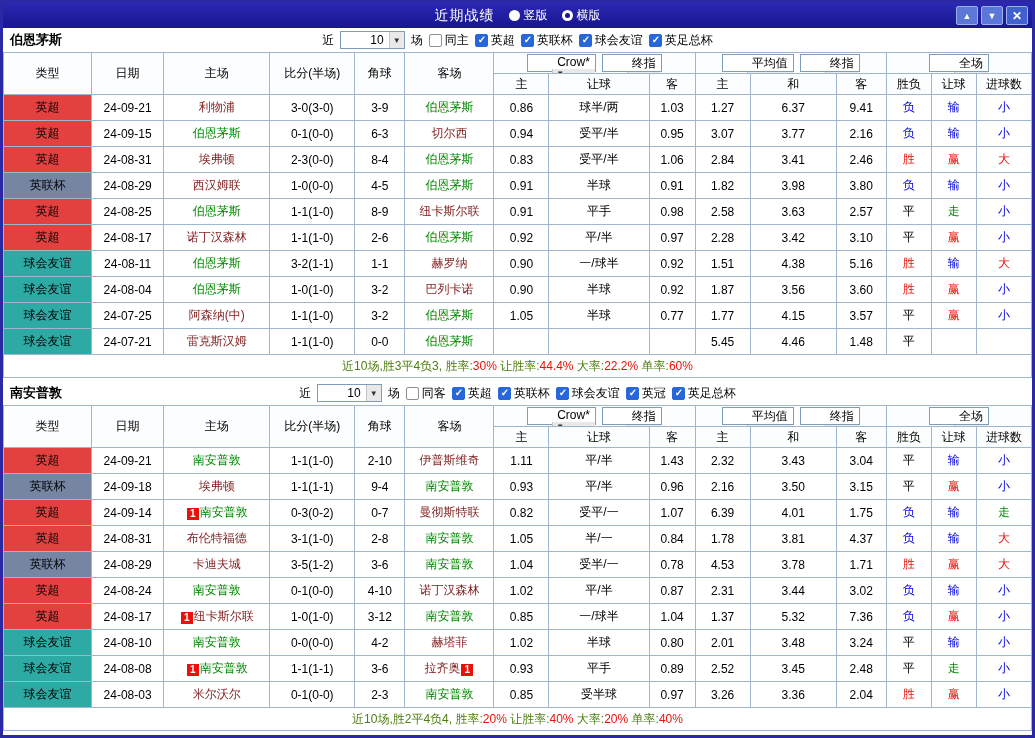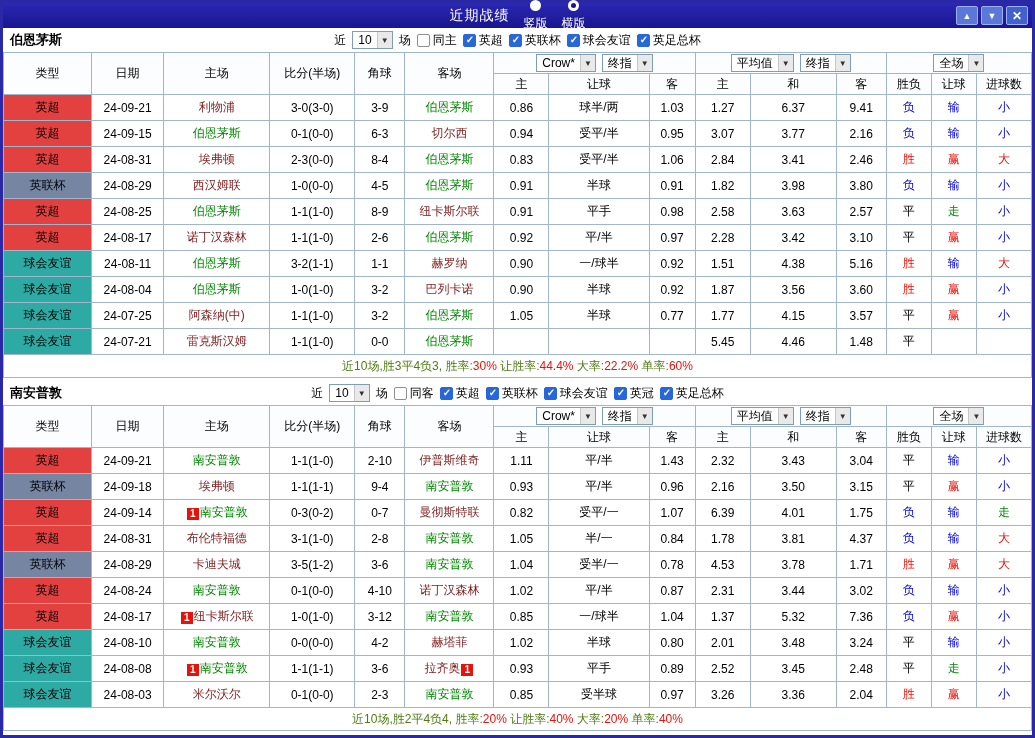--- a/index.html
+++ b/index.html
@@ -6,53 +6,53 @@
   html, body { width: 1035px; height: 738px; overflow: hidden; background: #fff;
     font-family: "Liberation Sans", sans-serif; }
   .frame { width: 1035px; height: 738px; border: 3px solid var(--frame, #2b28a6);
     background: #fff; display: flex; flex-direction: column; }
 
   
   .titlebar { height: 25px; min-height: 25px; background: linear-gradient(#2a27b2, #191690);
     color: #fff; position: relative; display: flex; align-items: center; justify-content: center; }
   .tb-center { display: flex; align-items: center; gap: 14px; }
   .tb-title { font-size: 14px; font-weight: normal; letter-spacing: 1px; }
-  .radio-opt { display: inline-flex; align-items: center; gap: 4px; font-size: 12px; cursor: pointer; flex-direction: column; }
+  .radio-opt { display: inline-flex; align-items: center; gap: 4px; font-size: 12px; cursor: pointer; }
   .radio { width: 11px; height: 11px; border-radius: 50%; background: #fff; position: relative; display: inline-block; }
   .radio.checked::after { content: ""; position: absolute; inset: 3px; border-radius: 50%; background: #191690; }
   .tb-buttons { position: absolute; right: 4px; top: 3px; display: flex; gap: 3px; }
   .tb-btn { width: 22px; height: 19px; background: #5b78d8; border: 1px solid #9db0ef; border-radius: 2px;
     color: #fff; font-size: 9px; display: flex; align-items: center; justify-content: center; cursor: pointer; padding: 0; }
   .tb-btn.close { background: #4161cf; font-size: 12px; font-weight: bold; }
 
   
   .section + .section { margin-top: 3px; }
   .filterbar { height: 24px; position: relative; display: flex; align-items: center; font-size: 12px; background: #fff; color: #000; }
   .team-name { position: absolute; left: 7px; font-size: 13px; font-weight: bold; color: #000; }
   .filter-center { flex: 1; display: flex; align-items: center; justify-content: center; gap: 6px; }
   .sel { display: inline-flex; align-items: stretch; border: 1px solid #7f9db9; background: #fff;
-    height: 18px; font-size: 12px; cursor: pointer; vertical-align: middle; }
+    height: 18px; font-size: 12px; cursor: pointer; vertical-align: middle; padding-left: 24px; }
   .sel .sel-label { display: flex; align-items: center; padding: 0 5px 0 5px; }
   .sel .arrow { display: flex; align-items: center; padding: 0 3px; font-size: 8px; color: #333;
     background: #e9e9e9; border-left: 1px solid #c6c6c6; }
   .cb-opt { display: inline-flex; align-items: center; gap: 3px; cursor: pointer; }
   .cb { width: 13px; height: 13px; border: 1px solid #8f8f8f; background: #fff; border-radius: 2px;
     display: inline-block; position: relative; }
   .cb.checked { background: var(--accent_blue, #2767d9); border-color: var(--accent_blue, #2767d9); }
   .cb.checked::after { content: "✓"; position: absolute; left: 2px; top: -1px; color: #fff; font-size: 10px; font-weight: bold; }
   .league-filters { display: inline-flex; gap: 6px; align-items: center; }
 
   
   table.results-table { border-collapse: collapse; table-layout: fixed; width: 1029px; }
   .results-table th, .results-table td { border: 1px solid var(--grid, #9fb6cc); text-align: center;
     font-size: 12px; padding: 0; white-space: nowrap; overflow: hidden; color: #000; }
   .results-table thead th { height: 21px; font-weight: normal; background: #fcfdfe; }
   .results-table tbody td { height: 26px; background: #fff; }
   .results-table tfoot td { height: 23px; background: #fff; }
-  th .sel { margin: 0 3px; }
+  th .sel { margin: 0 3px; flex-direction: column; }
   .type-cell { color: #fff; }
   .team { cursor: pointer; }
   .team-hl { color: var(--green, #018a01); }
   .team-n { color: #7f1d1d; }
   .score { color: var(--red, #e8120a); }
   .odds { color: var(--navy, #000085); }
   .card-badge { display: inline-block; width: 12px; height: 12px; line-height: 12px; background: var(--red, #e8120a);
     color: #fff; font-size: 10px; font-weight: bold; margin: 0 1px; vertical-align: -1px; text-align: center; }
   .summary .seg { color: #4d7c0f; }
   .summary .seg-red { color: var(--red, #e8120a); }

